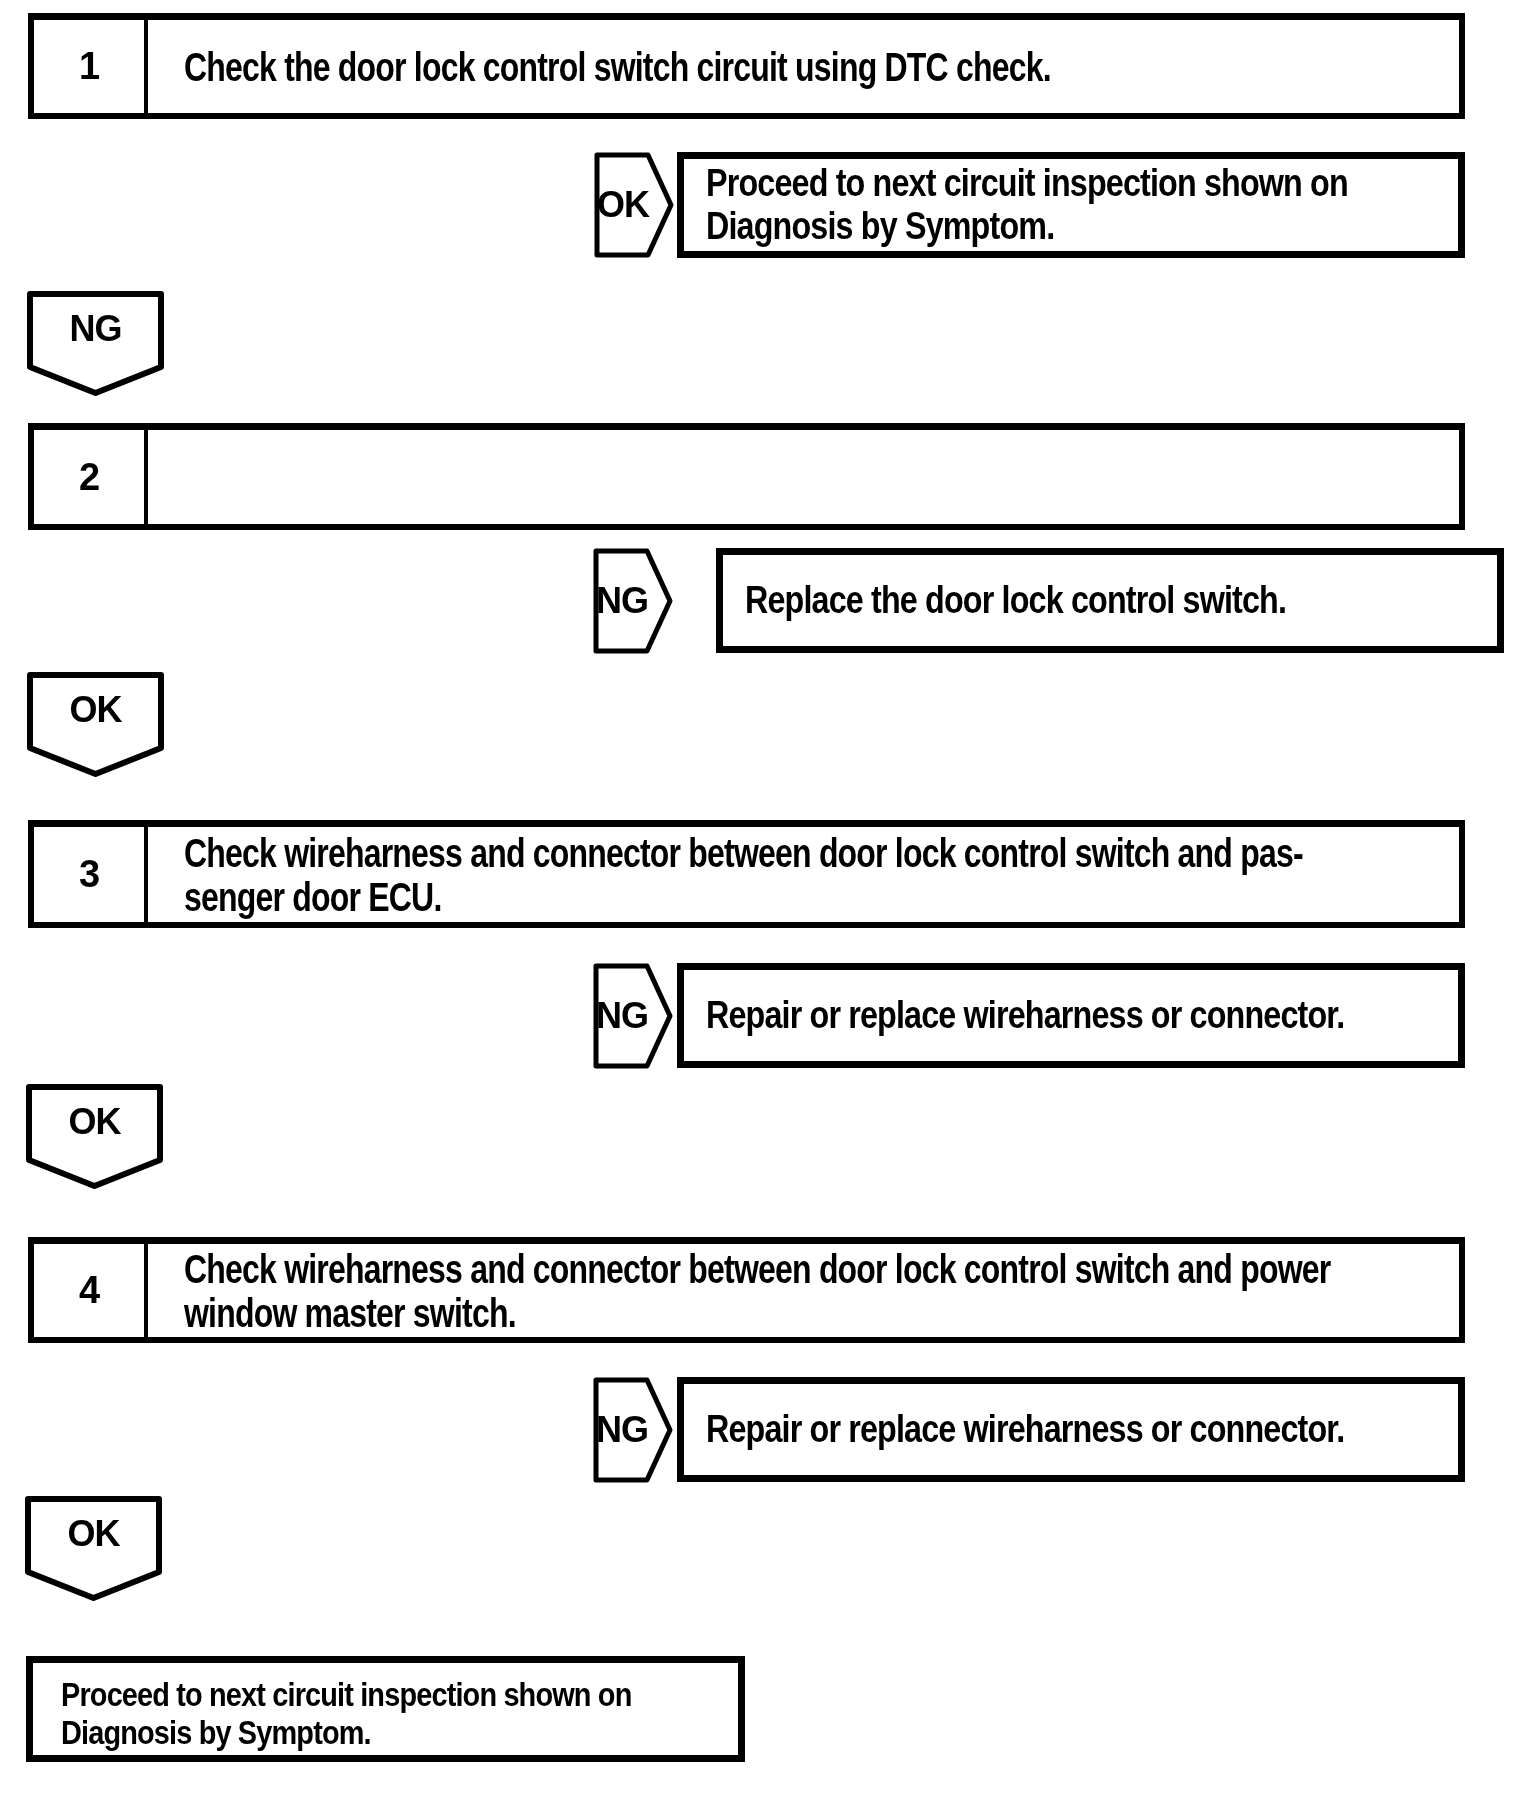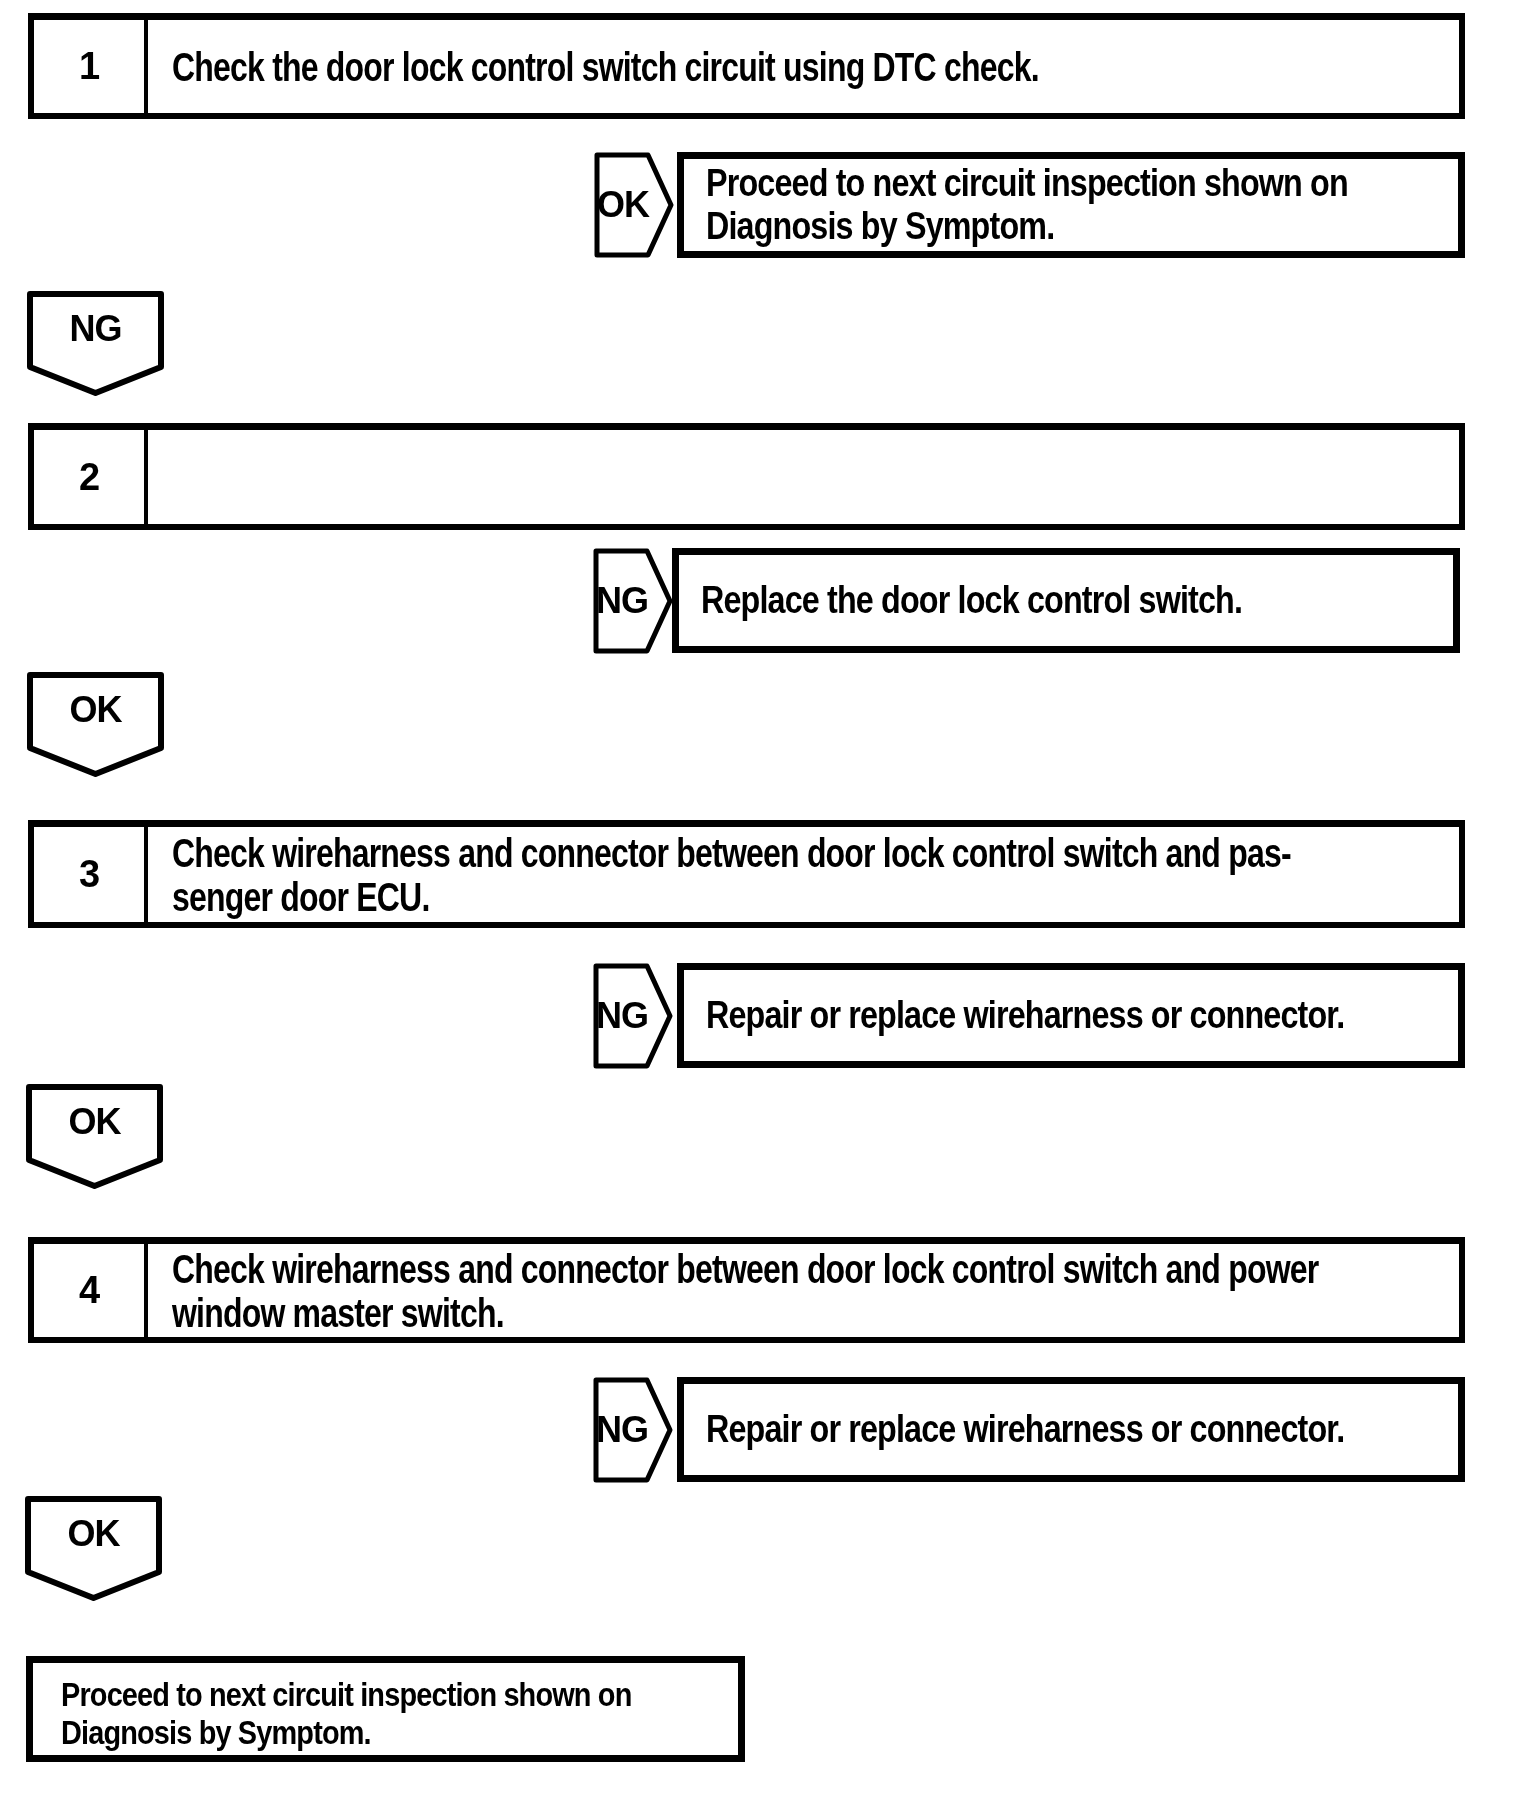--- a/index.html
+++ b/index.html
@@ -13,21 +13,21 @@
     position:absolute;background:#fff;border:6px solid #000;
     border-top-width:7px;display:flex;align-items:stretch;box-sizing:border-box;
   }
   .num-cell{
     width:110px;flex:0 0 110px;border-right:4px solid #000;
     display:flex;align-items:center;justify-content:center;
     font-size:38px;letter-spacing:-1px;
   }
   .step-text{
     flex:1;display:flex;flex-direction:column;justify-content:center;
-    padding-left:24px;font-size:40px;letter-spacing:-1px;line-height:44px;
+    padding-left:36px;font-size:40px;letter-spacing:-1px;line-height:44px;
   }
   .cond80{transform:scaleX(0.80);transform-origin:0 50%;white-space:nowrap;}
   .cond85{transform:scaleX(0.85);transform-origin:0 50%;white-space:nowrap;}
   
   .branch-arrow{position:absolute;width:80px;height:106px;}
   .branch-arrow svg{position:absolute;left:0;top:0;}
   .arrow-label{
     position:absolute;left:0;top:0;width:58px;height:100%;
     display:flex;align-items:center;justify-content:center;
     font-size:36px;letter-spacing:-1px;
@@ -94,21 +94,21 @@
       <span>2</span>
     </div>
   </div>
 
   <div class="branch-arrow" style="left:593px;top:548px">
     <svg width="80" height="106" viewBox="0 0 80 106">
       <polygon class="shape" stroke-width="5" points="3,3 54,3 77,53 54,103 3,103"></polygon>
     </svg>
     <span class="arrow-label">NG</span>
   </div>
-  <div class="result-box" style="left:672px;top:548px;width:788px;height:105px">
+  <div class="result-box" style="left:716px;top:548px;width:788px;height:105px">
     <div class="cond85">
       <div>Replace the door lock control switch.</div>
     </div>
   </div>
 
   <div class="pent" style="left:27px;top:672px">
     <svg width="137" height="107" viewBox="0 0 137 107">
       <polygon class="shape" stroke-width="6" points="3,3 134,3 134,76 68.5,102 3,76"></polygon>
     </svg>
     <span class="pent-label">OK</span>

